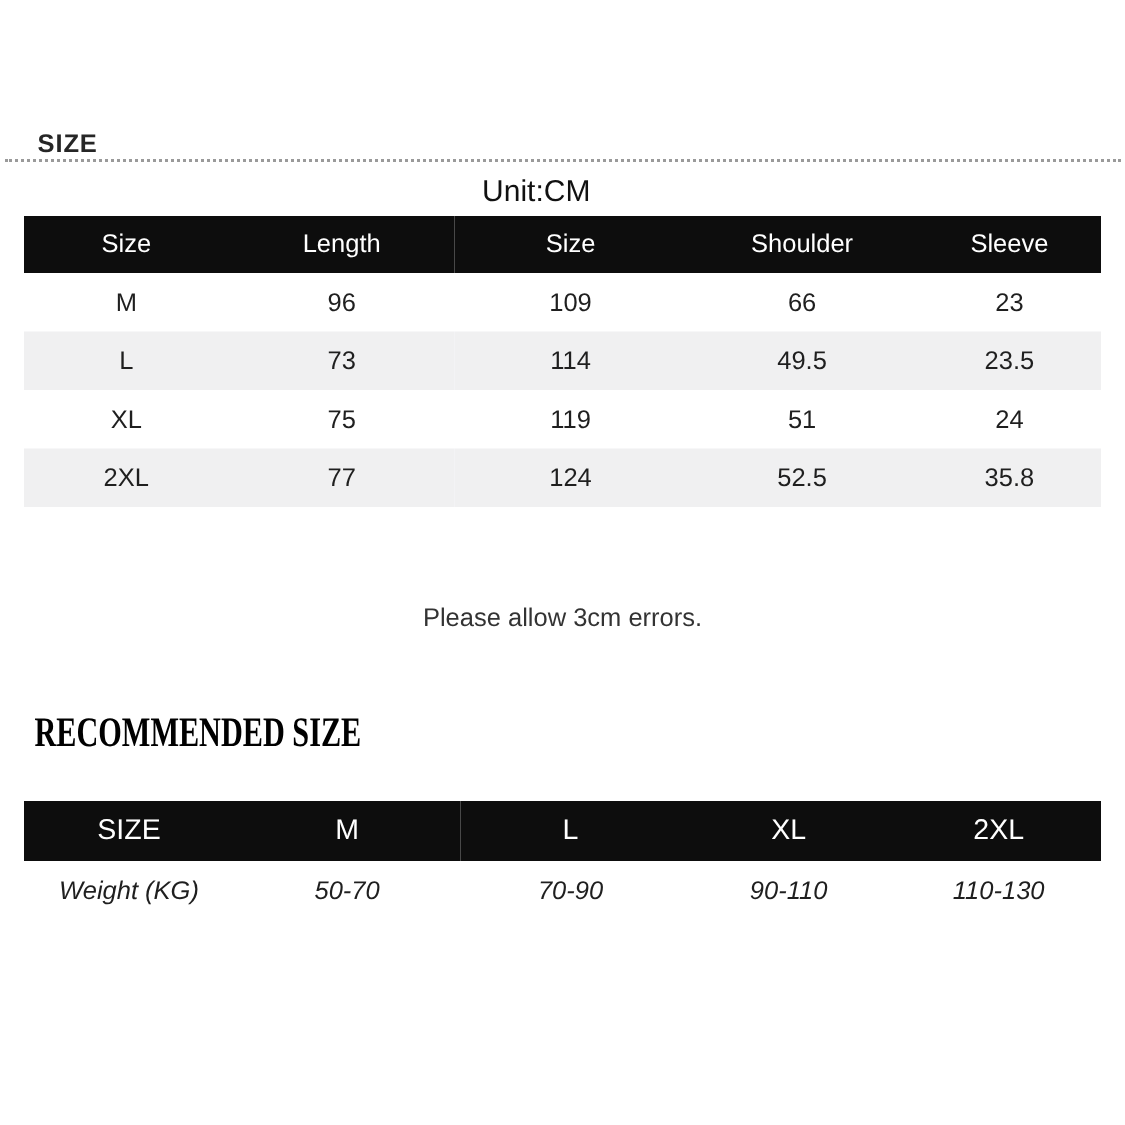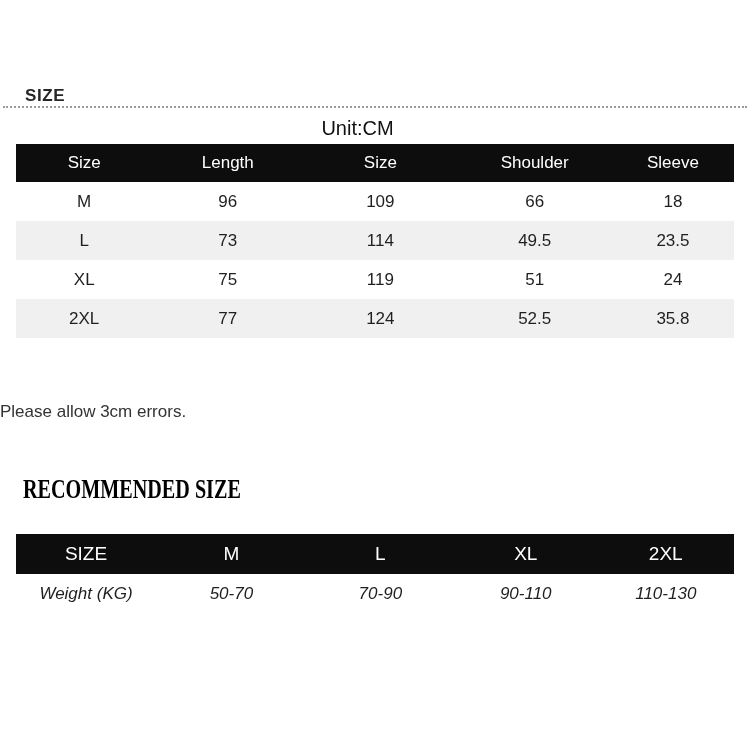--- a/index.html
+++ b/index.html
@@ -56,20 +56,21 @@
     font-weight: 400;
     height: 39px;
     padding: 0;
     color: #1f1f1f;
     background: #ffffff;
   }
   tbody tr:nth-child(even) td { background: #f0f0f1; }
 
   .note {
     margin-top: 62px;
+    text-align: center;
     font-size: 17px;
     line-height: 24px;
     color: #333333;
   }
 
   .rec-heading {
     margin: 51px 0 0 23px;
     font-family: "Liberation Serif", serif;
     font-weight: 700;
     font-size: 28px;
@@ -109,21 +110,21 @@
         <th>Shoulder</th>
         <th>Sleeve</th>
       </tr>
     </thead>
     <tbody>
       <tr>
         <td>M</td>
         <td>96</td>
         <td>109</td>
         <td>66</td>
-        <td>18</td>
+        <td>23</td>
       </tr>
       <tr>
         <td>L</td>
         <td>73</td>
         <td>114</td>
         <td>49.5</td>
         <td>23.5</td>
       </tr>
       <tr>
         <td>XL</td>

